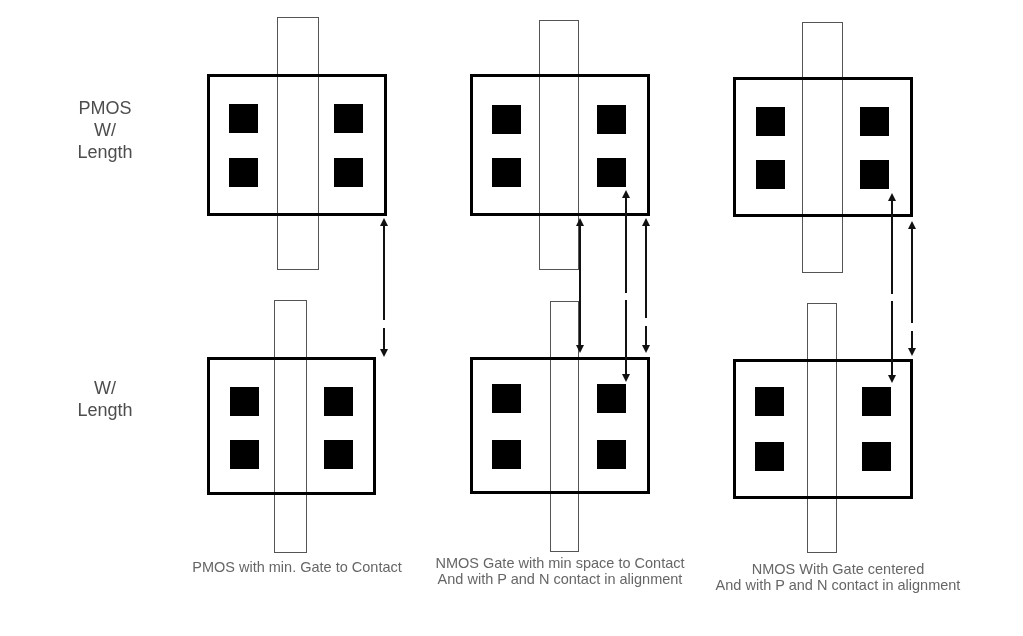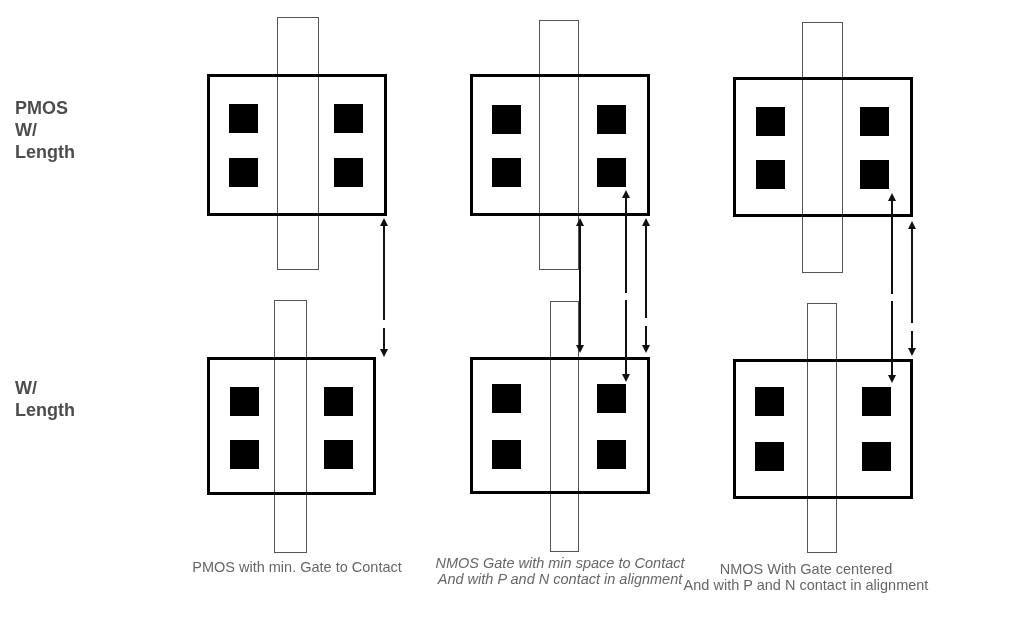--- a/index.html
+++ b/index.html
@@ -9,32 +9,32 @@
   }
   .rect{position:absolute;box-sizing:border-box;background:transparent;}
   .active-box{border:3px solid var(--box-border,#000);}
   .gate{border:1px solid var(--gate-border,#555);}
   .contact{background:var(--contact-fill,#000);}
   .arrow-seg{position:absolute;width:2px;background:var(--arrow,#111);}
   .arrow-head{position:absolute;width:0;height:0;border-left:4px solid transparent;border-right:4px solid transparent;}
   .arrow-head.up{border-bottom:8px solid var(--arrow,#111);}
   .arrow-head.down{border-top:8px solid var(--arrow,#111);}
   .side-label{
-    position:absolute;left:15px;width:180px;text-align:left;
-    font-size:18px;font-weight:bold;line-height:22px;color:var(--label-text,#4d4d4d);
+    position:absolute;left:15px;width:180px;text-align:center;
+    font-size:18px;font-weight:normal;line-height:22px;color:var(--label-text,#4d4d4d);
   }
   .caption{
     position:absolute;width:320px;text-align:center;
     font-size:14.5px;line-height:15.5px;color:var(--caption-text,#666);
   }
   #pmos-label{top:97px;}
   #nmos-label{top:377px;}
   #caption-1{left:137px;top:560px;}
-  #caption-2{left:400px;top:556px;font-style:italic;}
-  #caption-3{left:646px;top:562px;}
+  #caption-2{left:400px;top:556px;}
+  #caption-3{left:678px;top:562px;}
 </style>
 </head>
 <body>
 
 <div id="stage" style="--bg: #ffffff; --box-border: #000000; --gate-border: #555555; --contact-fill: #000000; --arrow: #111111; --label-text: #4d4d4d; --caption-text: #666666;">
 
   <div class="side-label" id="pmos-label">
     <div>PMOS</div>
     <div>W/</div>
     <div>Length</div>

